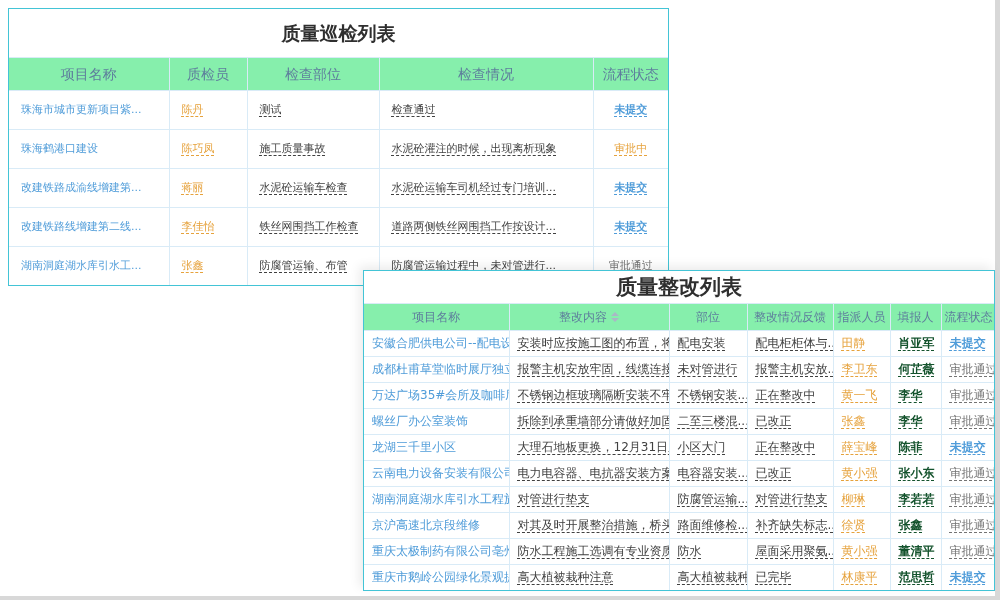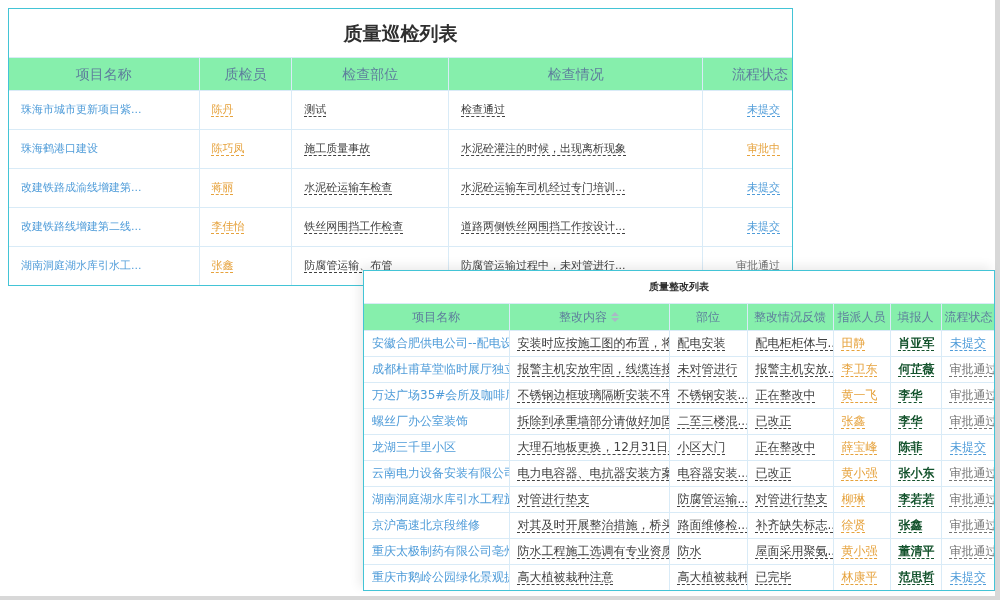--- a/index.html
+++ b/index.html
@@ -11,47 +11,47 @@
     font-family:"DejaVu Sans","Liberation Sans",sans-serif;
     color:#404040;
   }
   .edge { position:absolute; background:#d8d8d8; }
   .edge.right { top:0; right:0; width:5px; height:100%; }
   .edge.bottom { left:0; bottom:0; width:100%; height:4px; }
 
   .card { position:absolute; background:#fff; border:1px solid #43c4d6; }
   .card-title { text-align:center; font-weight:bold; color:#2f2f2f; }
 
-  #inspection-card { left:8px; top:8px; width:785px; }
+  #inspection-card { left:8px; top:8px; width:661px; }
   #inspection-card .card-title { font-size:19px; line-height:22px; padding:13px 0; }
 
   #rectification-card { left:363px; top:270px; width:632px; box-shadow:-4px -4px 10px rgba(0,0,0,0.08); }
-  #rectification-card .card-title { font-size:10px; line-height:16px; padding:8px 0; }
+  #rectification-card .card-title { font-size:21px; line-height:16px; padding:8px 0; }
 
   table { width:100%; border-collapse:collapse; table-layout:fixed; }
   th, td { border:1px solid #d9ebf7; overflow:hidden; white-space:nowrap; }
   tr > th:first-child, tr > td:first-child { border-left:none; }
-  tr > th:last-child,  tr > td:last-child  { border-right:none;text-align:right; }
+  tr > th:last-child,  tr > td:last-child  { border-right:none; }
   tbody tr:last-child td { border-bottom:none; }
 
   thead th { background:#86efac; color:#5e7e9c; font-weight:normal; text-align:center; }
 
   #inspection-card thead th { font-size:14px; line-height:16px; padding:8px 4px; }
   #inspection-card tbody td { font-size:11px; line-height:16px; padding:11px 12px; }
 
   #rectification-card thead th { font-size:12px; line-height:14px; padding:6px 3px; }
   #rectification-card tbody td { font-size:12px; line-height:15px; padding:5px 8px; }
 
   td.center { text-align:center; }
 
   .link { color:#4f9cd9; cursor:pointer; }
   .t-orange { color:#e6a23c; }
   .t-blue { color:#14532d;font-weight:bold; }
   .dashed { text-decoration:underline; text-decoration-style:dashed; text-decoration-thickness:1px; text-underline-offset:3px; }
-  .status-pending   { color:#4f9cd9; }
+  .status-pending   { color:#4f9cd9;font-weight:bold; }
   .status-reviewing { color:#e6a23c; }
   .status-approved  { color:#737373; }
 
   .sort-icon { display:inline-block; vertical-align:-1px; margin-left:4px; }
   .sort-icon i { display:block; width:0; height:0; border-left:4px solid transparent; border-right:4px solid transparent; }
   .sort-icon .up   { border-bottom:4px solid #a9b8c5; margin-bottom:2px; }
   .sort-icon .down { border-top:4px solid #a9b8c5; }
 </style>
 </head>
 <body>

